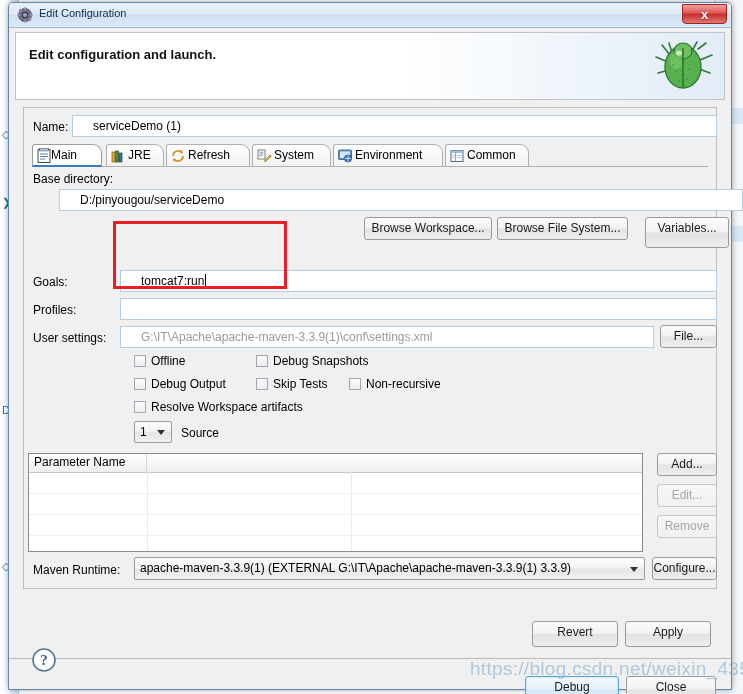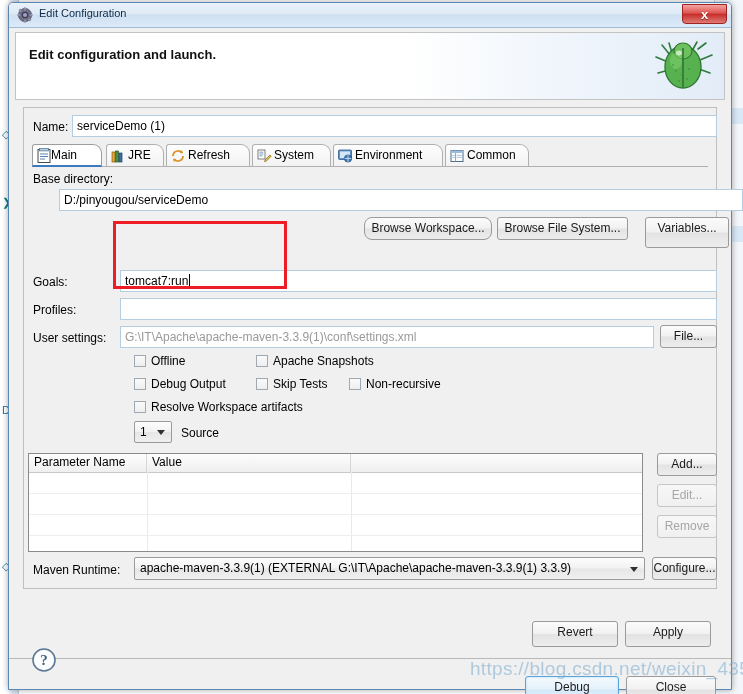--- a/index.html
+++ b/index.html
@@ -85,21 +85,21 @@
     border: 1px solid #bfbfbf; background: #f0f0f0;
     box-sizing: border-box;
   }
 
   .lbl { position: absolute; color: #000000; font-size: 12px; white-space: nowrap; }
 
   .txt {
     position: absolute; background: #ffffff;
     border: 1px solid #b4cde0; box-sizing: border-box;
     font-size: 12px; color: #000000;
-    padding: 2px 4px; line-height: 17px; white-space: nowrap; overflow: hidden;
+    padding: 2px 20px; line-height: 17px; white-space: nowrap; overflow: hidden;
   }
   .txt.ph { color: #9a9a9a; }
   .caret {
     display: inline-block; width: 1px; height: 13px;
     background: #000; vertical-align: -2px; margin-left: 1px;
   }
 
   .btn {
     position: absolute; box-sizing: border-box;
     background: linear-gradient(to bottom,#fbfbfb 0%,#f1f1f1 48%,#e3e3e3 52%,#ededed 100%);
@@ -356,39 +356,39 @@
             </svg>
           </span>
           <span>Common</span>
         </div>
       </div>
       <div class="tabline"></div>
 
       <div class="lbl" style="left:9px; top:64px;">Base directory:</div>
       <div class="txt" style="left:9px; top:81px; width:684px; height:22px;margin-left:26px;">D:/pinyougou/serviceDemo</div>
 
-      <div class="btn" style="left:340px; top:109px; width:128px; height:23px;border-radius:8px;">Browse Workspace...</div>
+      <div class="btn" style="left:340px; top:109px; width:128px; height:23px;">Browse Workspace...</div>
       <div class="btn" style="left:473px; top:109px; width:131px; height:23px;">Browse File System...</div>
       <div class="btn" style="left:621px; top:109px; width:84px; height:31px;">Variables...</div>
 
       <div class="lbl" style="left:9px; top:167px;">Goals:</div>
       <div class="txt" style="left:96px; top:162px; width:597px; height:22px;"><span>tomcat7:run</span><span class="caret"></span></div>
 
       <div class="lbl" style="left:9px; top:195px;">Profiles:</div>
       <div class="txt" style="left:96px; top:190px; width:597px; height:22px;"></div>
 
       <div class="lbl" style="left:9px; top:223px;">User settings:</div>
       <div class="txt ph" style="left:96px; top:218px; width:534px; height:22px;" title="G:\IT\Apache\apache-maven-3.3.9(1)\conf\settings.xml">G:\IT\Apache\apache-maven-3.3.9(1)\conf\settings.xml</div>
       <div class="btn" style="left:636px; top:217px; width:57px; height:23px;">File...</div>
 
       <div class="cbrow" style="left:110px; top:246px;">
         <span class="cb"></span><span>Offline</span>
       </div>
       <div class="cbrow" style="left:232px; top:246px;">
-        <span class="cb"></span><span>Apache Snapshots</span>
+        <span class="cb"></span><span>Debug Snapshots</span>
       </div>
       <div class="cbrow" style="left:110px; top:269px;">
         <span class="cb"></span><span>Debug Output</span>
       </div>
       <div class="cbrow" style="left:232px; top:269px;">
         <span class="cb"></span><span>Skip Tests</span>
       </div>
       <div class="cbrow" style="left:325px; top:269px;">
         <span class="cb"></span><span>Non-recursive</span>
       </div>
@@ -398,21 +398,20 @@
 
       <div class="combo" style="left:110px; top:313px; width:38px; height:22px;">
         <span>1</span>
         <span class="combo-arrow"></span>
       </div>
       <div class="lbl" style="left:157px; top:318px;">Source</div>
 
       <div class="tbl" style="left:4px; top:345px; width:615px; height:99px;">
         <div class="tbl-head">
           <div class="th" style="left:0; width:118px;">Parameter Name</div>
-          <div class="th" style="left:118px; width:204px;">Value</div>
           <div class="th" style="left:322px; right:0; border-right:none;"></div>
         </div>
         <div class="tbl-col-sep" style="left:118px;"></div>
         <div class="tbl-col-sep" style="left:322px;"></div>
         <div class="tbl-row" style="top:18px;"></div>
         <div class="tbl-row" style="top:39px;"></div>
         <div class="tbl-row" style="top:60px;"></div>
         <div class="tbl-row" style="top:81px; border-bottom:none;"></div>
       </div>
 

